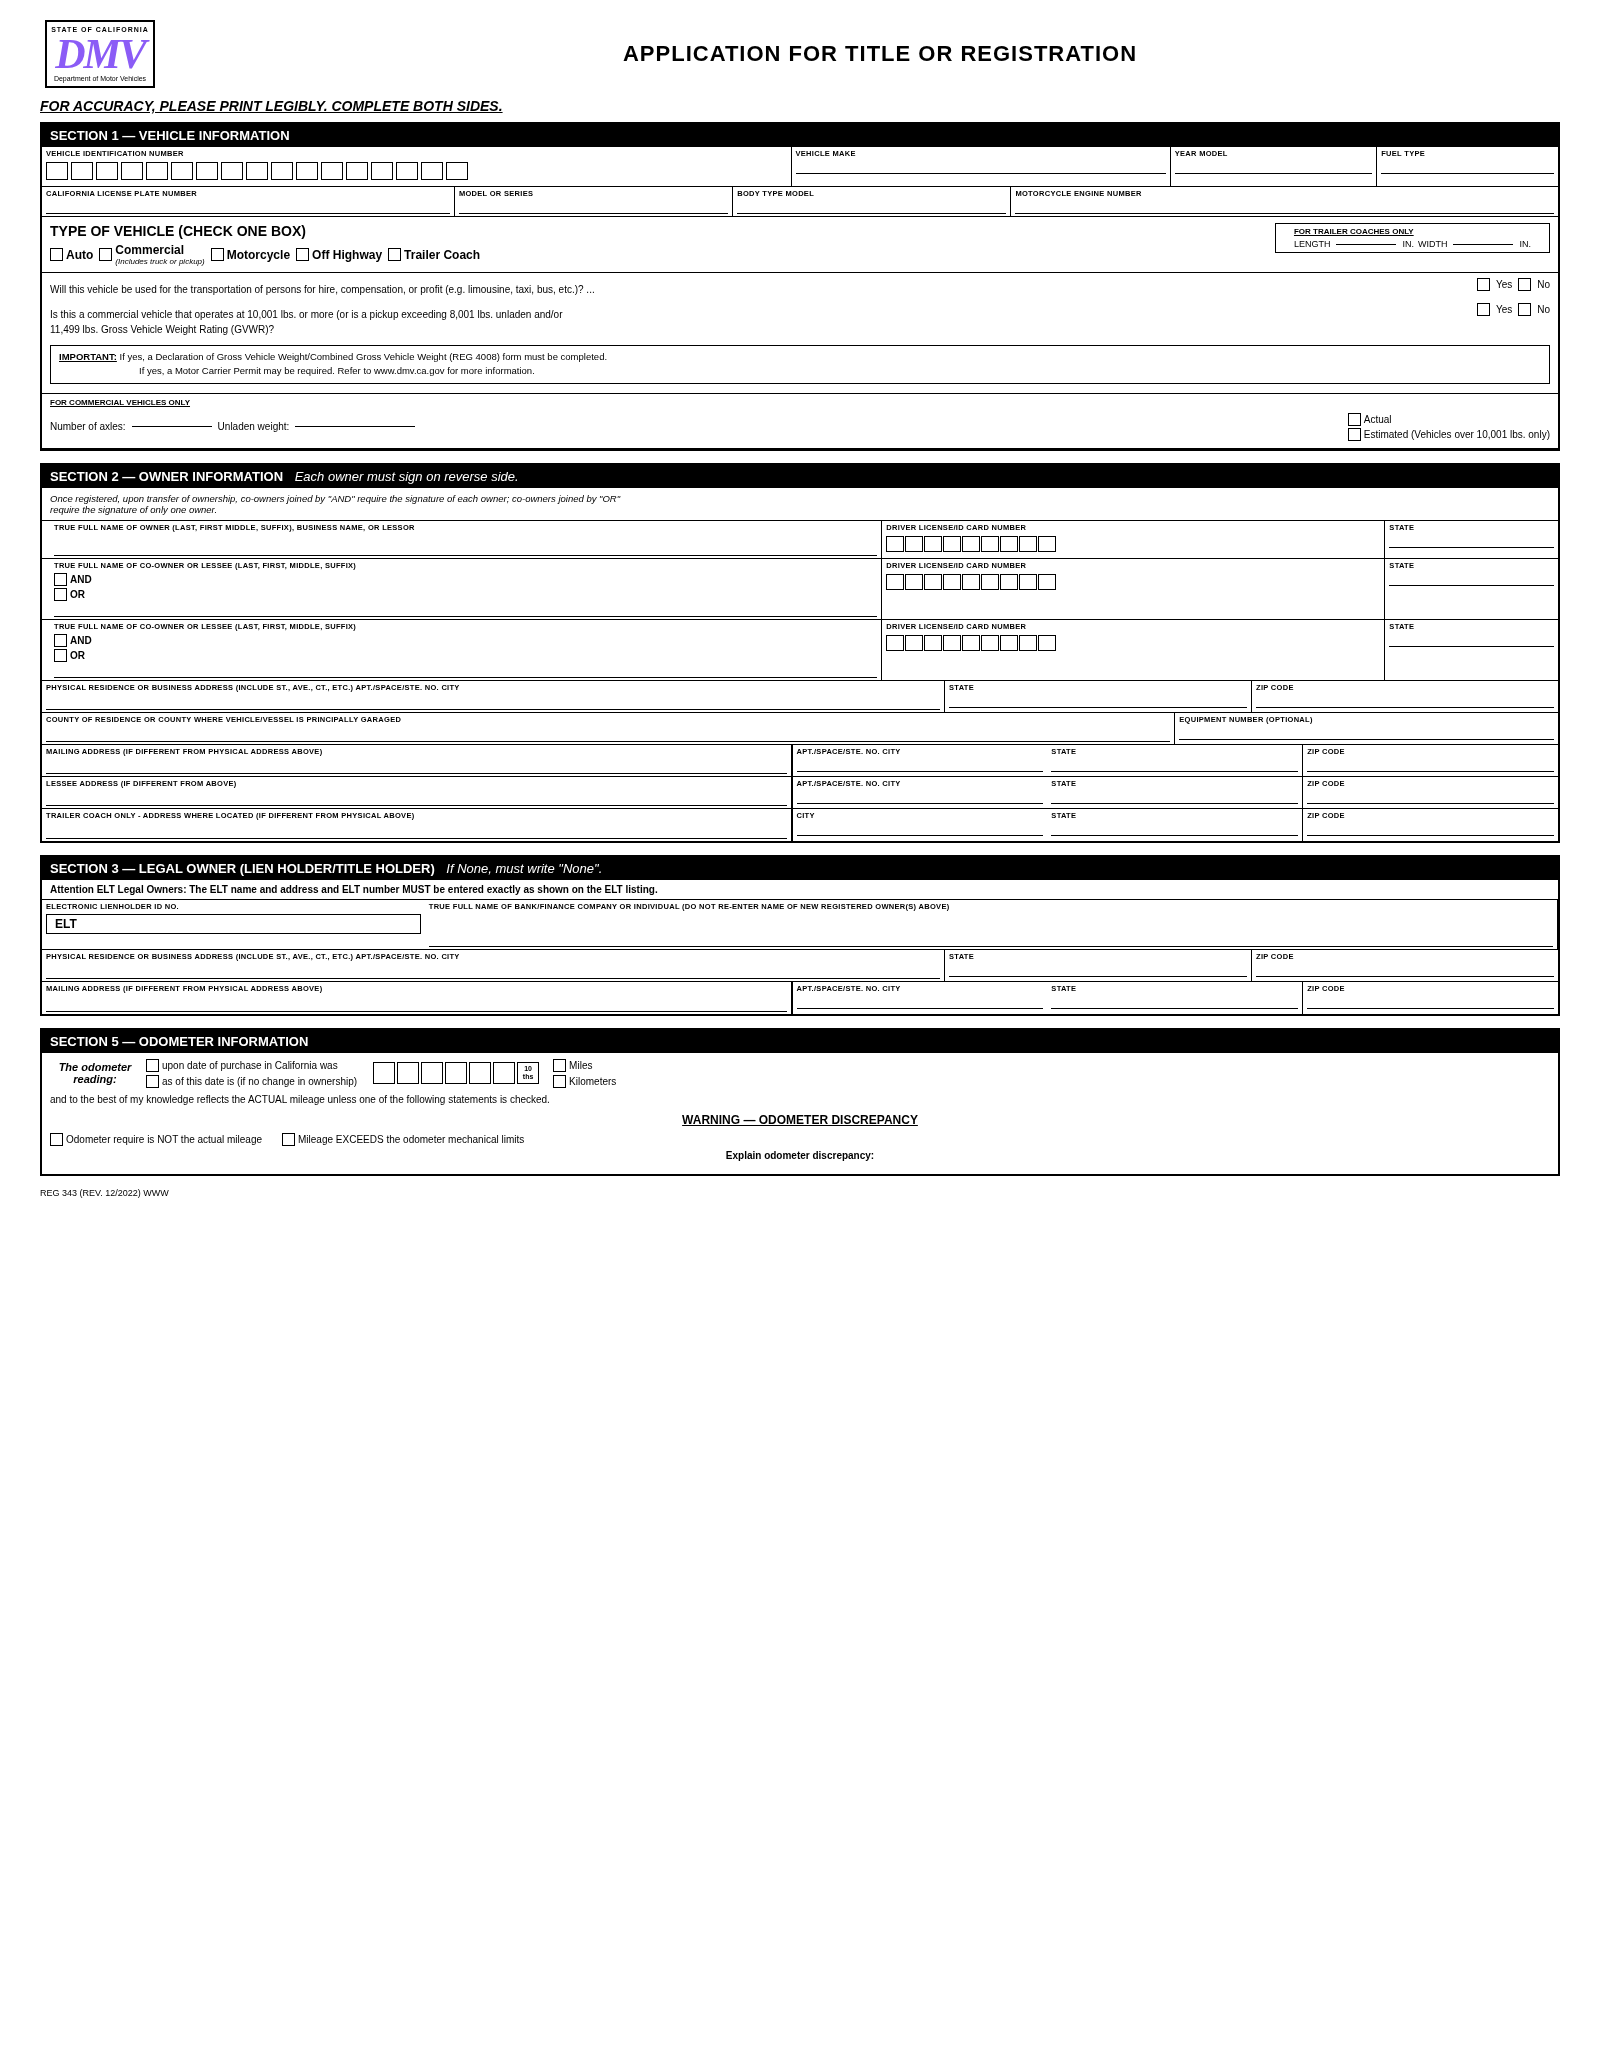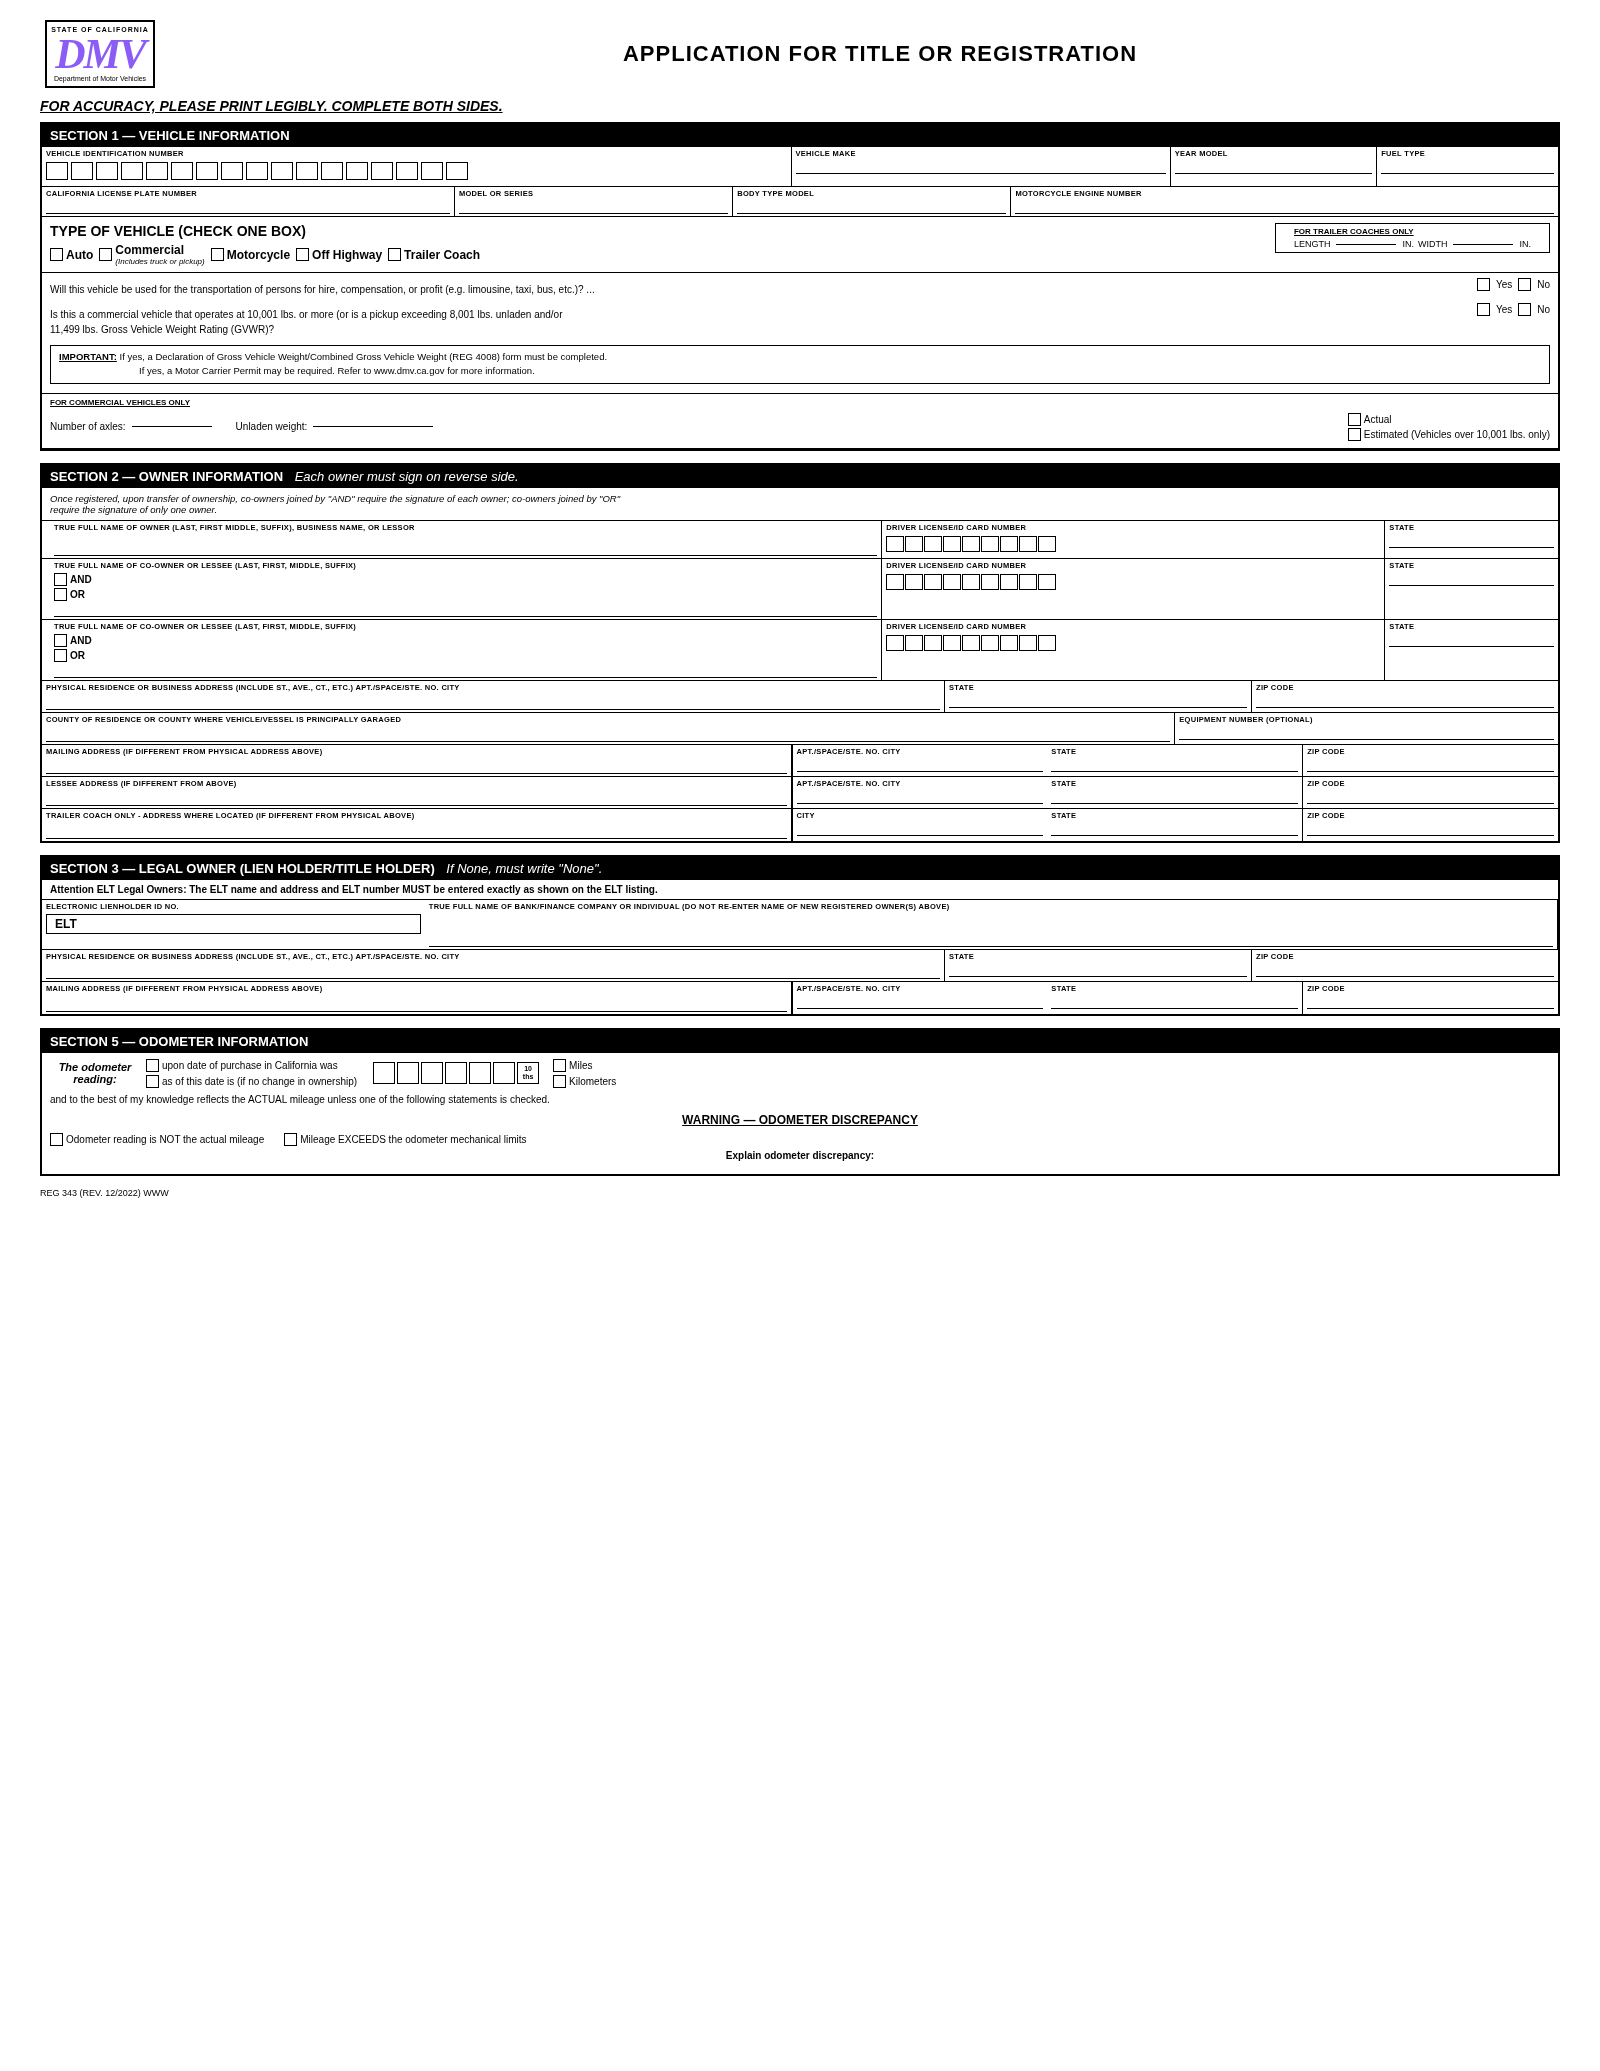--- a/index.html
+++ b/index.html
@@ -548,21 +548,21 @@
       <span style="margin-left:80px;">If yes, a Motor Carrier Permit may be required. Refer to www.dmv.ca.gov for more information.</span>
     </div>
   </div>
 
   <div style="padding:4px 8px; border-bottom:1px solid #000;">
     <div style="font-size:8px; font-weight:bold; text-transform:uppercase; text-decoration:underline; margin-bottom:3px;">FOR COMMERCIAL VEHICLES ONLY</div>
     <div class="commercial-row">
       <div class="commercial-left">
         <span>Number of axles:</span>
         <span class="axle-line"></span>
-        <span style="margin-left:18px;">Unladen weight:</span>
+        <span style="margin-left:0;">Unladen weight:</span>
         <span class="unladen-line"></span>
       </div>
       <div class="actual-est">
         <div class="checkbox-item">
           <div class="cb-box"></div>
           <span style="font-size:10px;">Actual</span>
         </div>
         <div class="checkbox-item">
           <div class="cb-box"></div>
           <span style="font-size:10px;">Estimated (Vehicles over 10,001 lbs. only)</span>
@@ -855,21 +855,21 @@
       </div>
     </div>
 
     <div class="body-text">and to the best of my knowledge reflects the ACTUAL mileage unless one of the following statements is checked.</div>
 
     <div class="warning-banner">WARNING — ODOMETER DISCREPANCY</div>
 
     <div class="discrepancy-row">
       <div class="checkbox-item">
         <div class="cb-box"></div>
-        <span style="font-size:10px;">Odometer reading is NOT the actual mileage</span>
+        <span style="font-size:10px;">Odometer require is NOT the actual mileage</span>
       </div>
       <div class="checkbox-item">
         <div class="cb-box"></div>
         <span style="font-size:10px;">Mileage EXCEEDS the odometer mechanical limits</span>
       </div>
     </div>
 
     <div class="explain-line">
       <span style="font-size:10px; font-weight:bold;">Explain odometer discrepancy:</span>
       <div class="explain-underline"></div>

